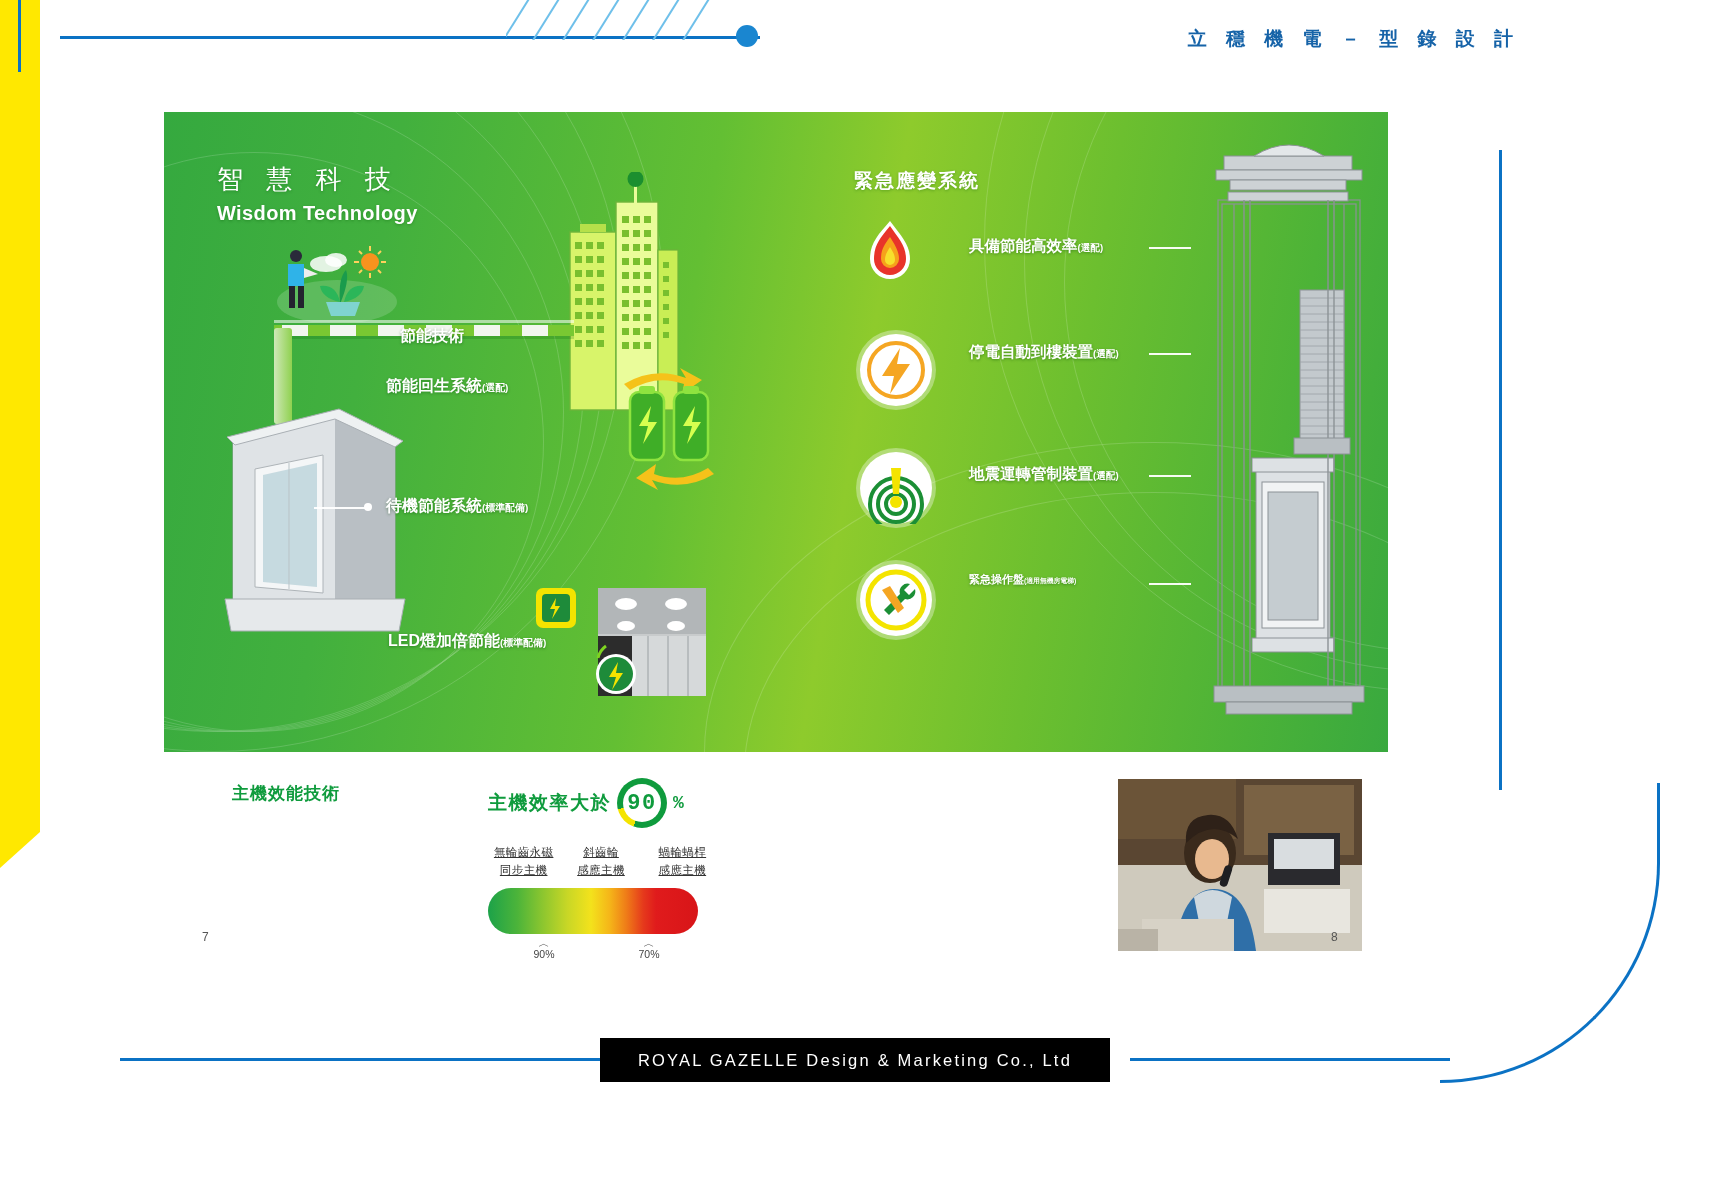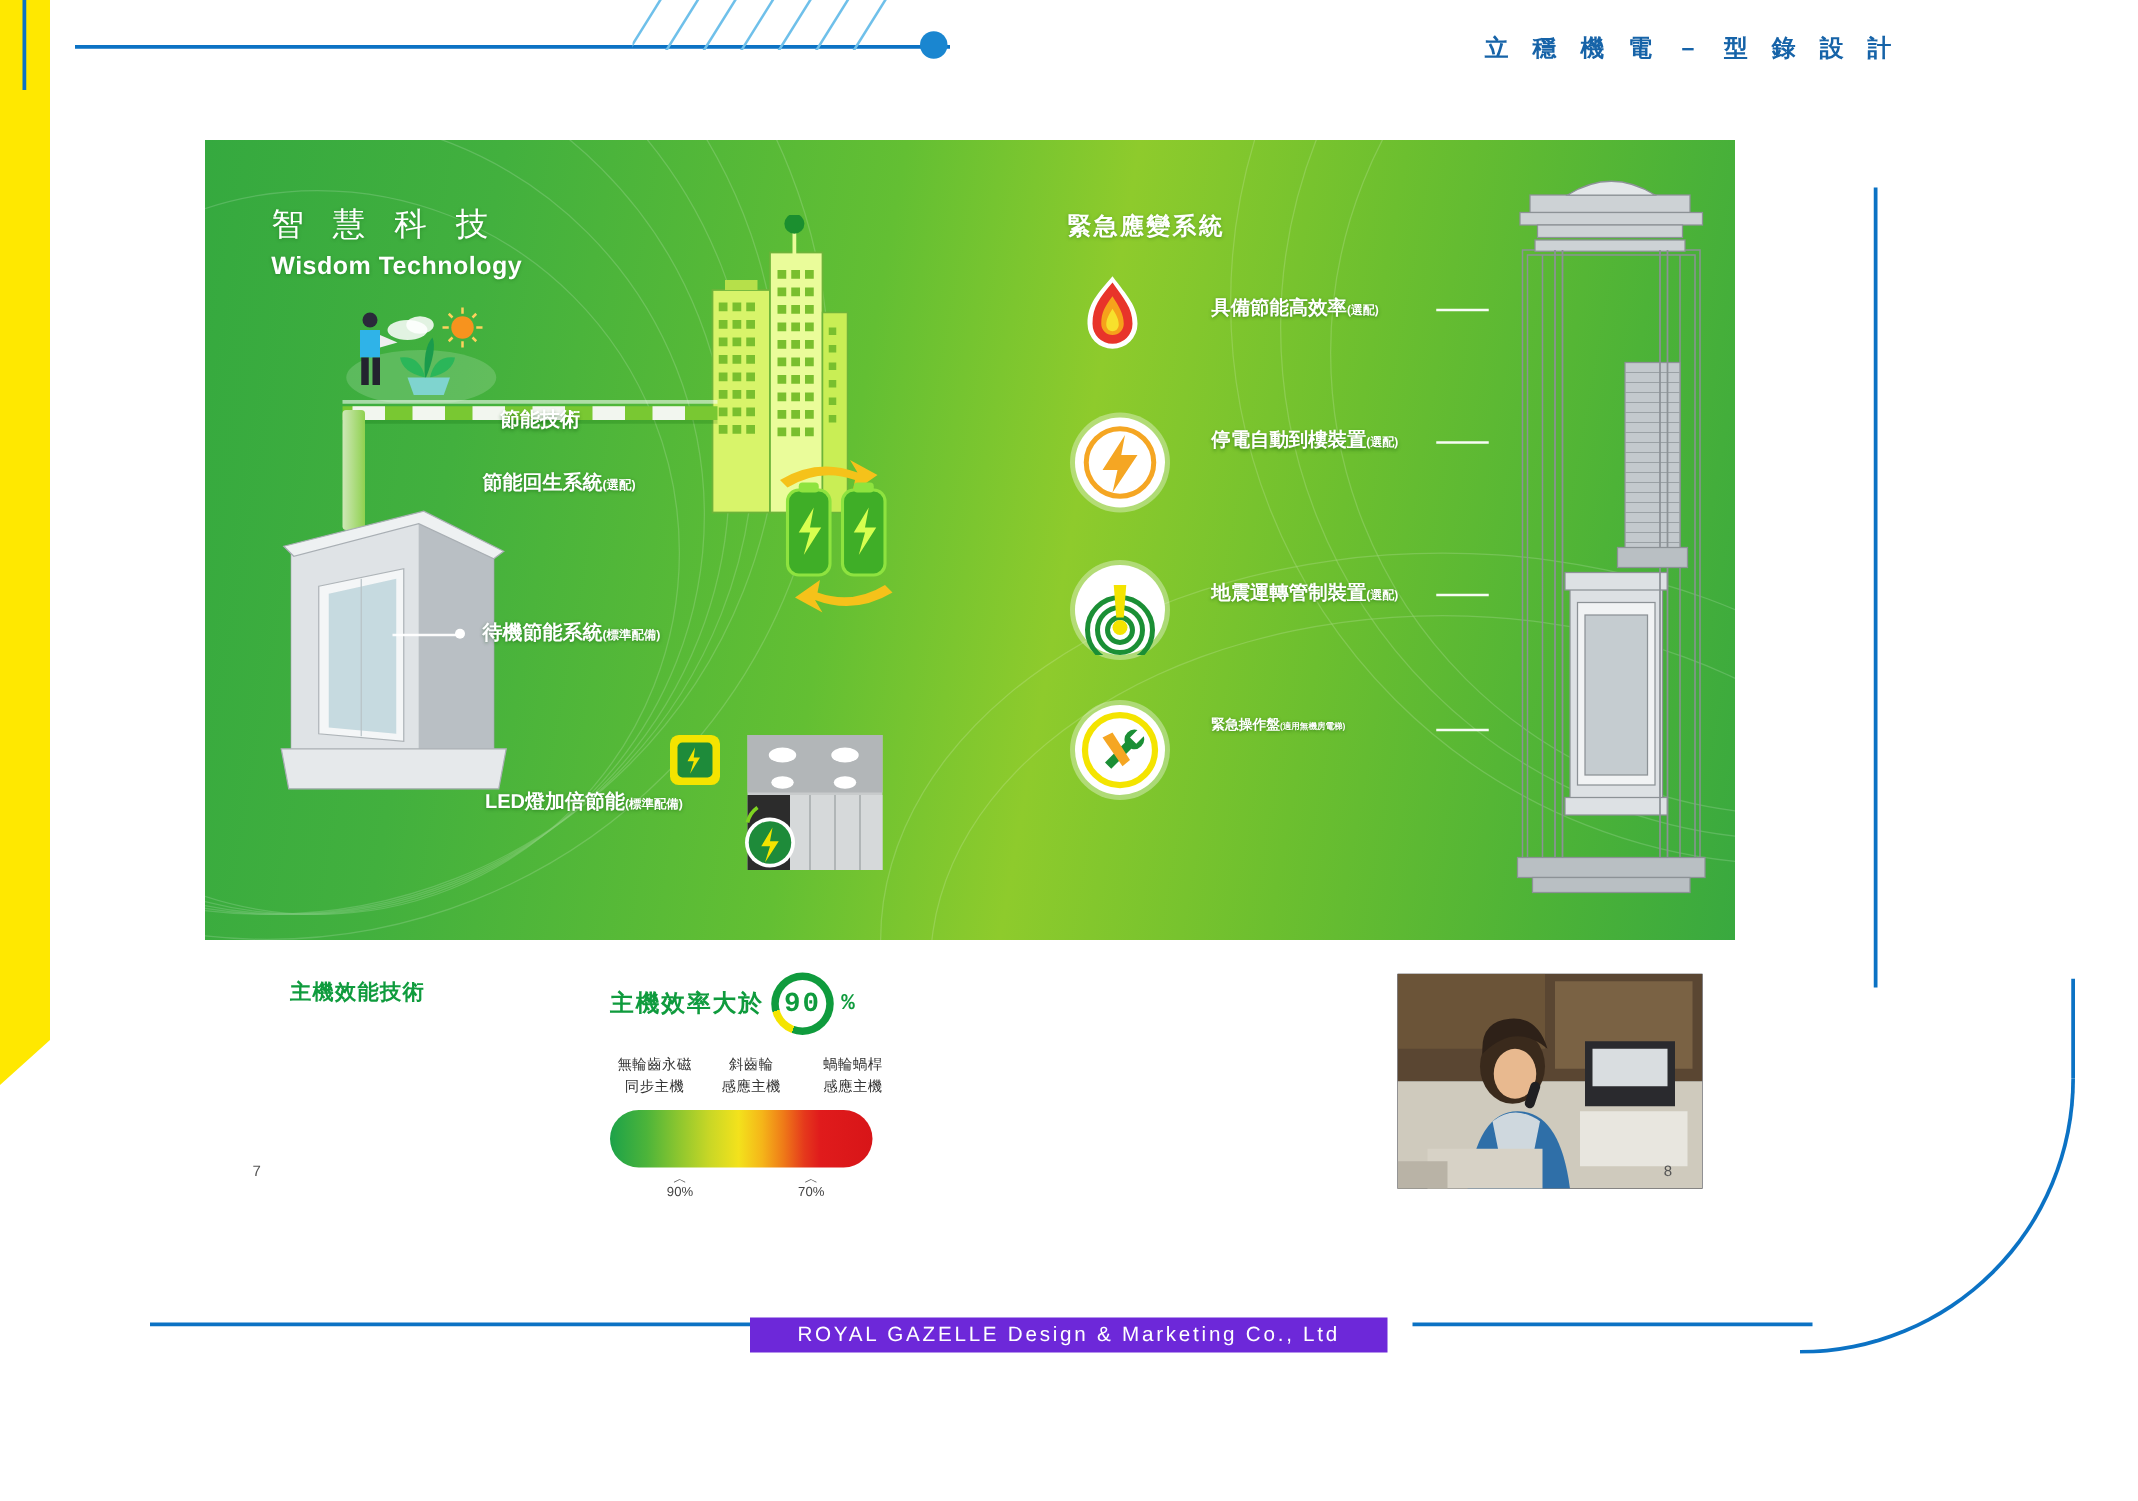--- a/index.html
+++ b/index.html
@@ -57,21 +57,21 @@
   .deco-bottom-line-l {
     position:absolute; left:120px; bottom:140px; width:560px; height:3px;
     background:#0b72c4;
   }
   .deco-bottom-line-r {
     position:absolute; right:260px; bottom:140px; width:320px; height:3px;
     background:#0b72c4;
   }
   .footer-pill {
     position:absolute; left:50%; transform:translateX(-50%); bottom:119px;
-    width:510px; height:28px; background:#6d28d9;
+    width:510px; height:44px; background:#000000;
     display:flex; align-items:center; justify-content:center;
   }
   .footer-pill span {
     color:#fff; font-size:16.5px; letter-spacing:2.2px; font-weight:500;
   }
 
   .header-title {
     position:absolute; right:190px; top:26px;
     color:#1663a8; font-size:19px; font-weight:700; letter-spacing:7px;
   }
@@ -155,21 +155,21 @@
   }
   .gauge-circle::after {
     content:""; position:absolute; inset:6px; border-radius:50%; background:#fff;
   }
   .gauge-circle b {
     position:relative; z-index:2; color:#0f9b3d; font-size:22px; font-weight:700;
   }
   .gauge-pct { color:#0f9b3d; font-size:18px; font-weight:700; }
 
   .gauge-legend {
-    display:flex; margin-top:16px; font-size:11.5px; color:#333; letter-spacing:.4px;
+    display:flex; margin-top:16px; font-size:11.5px; color:#333; letter-spacing:.4px;text-decoration:underline;
   }
   .gauge-legend > div { text-align:center; line-height:1.55; }
   .gl1 { width:86px; }
   .gl2 { width:86px; margin-left:6px; }
   .gl3 { width:86px; margin-left:10px; background:#fff; }
 
   .gauge-bar {
     margin-top:8px; width:210px; height:46px; border-radius:23px;
     background: linear-gradient(90deg,
       #1ca249 0%, #4cb43a 14%, #8cc62f 26%, #c9d726 38%,

